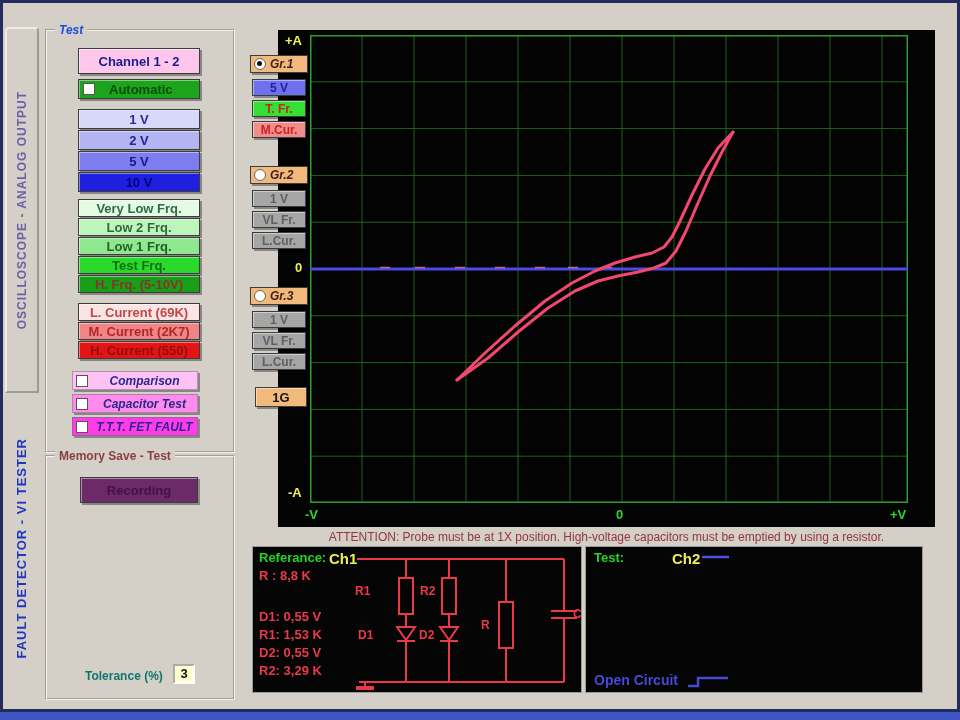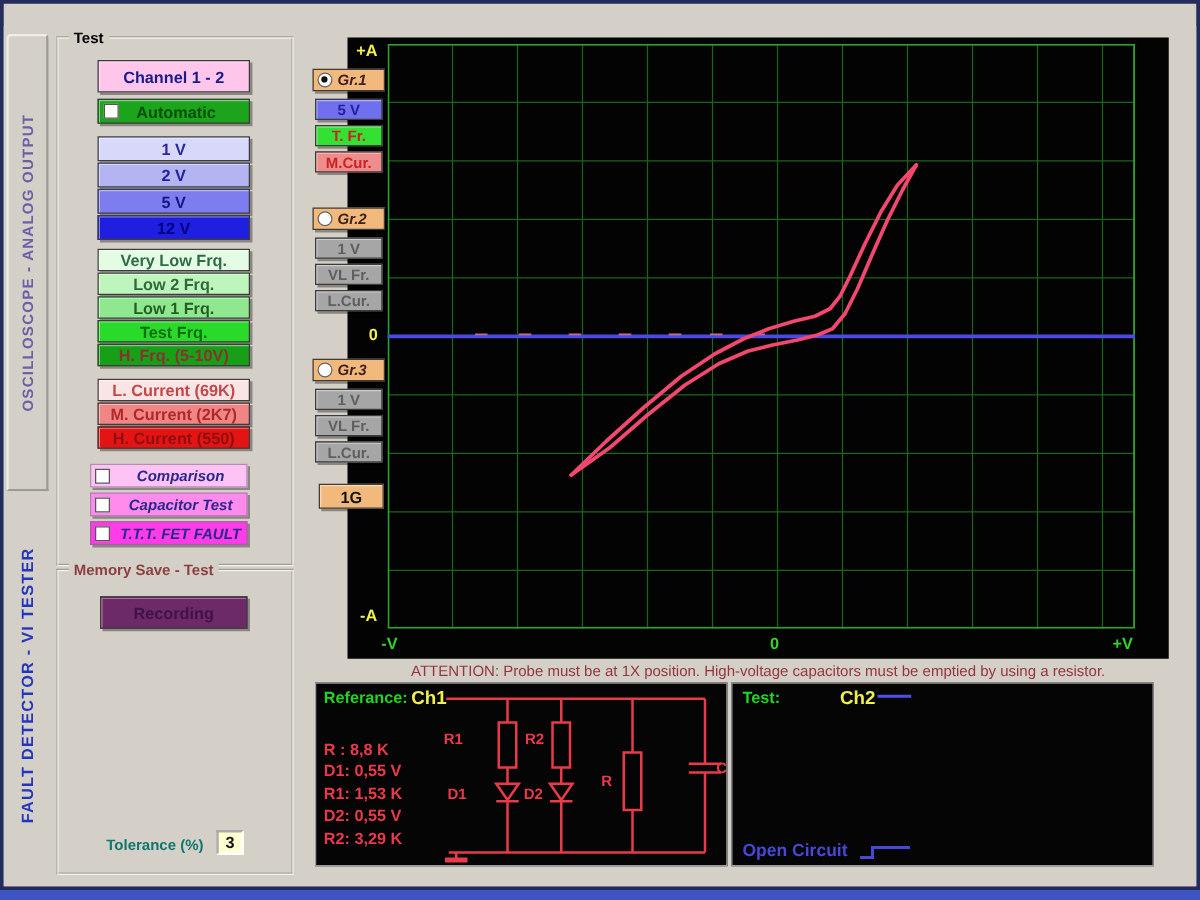--- a/index.html
+++ b/index.html
@@ -15,21 +15,21 @@
   .content{position:absolute;left:0;top:18px;width:954px;height:688px;background:#d4d0c8;}
   
   .vtab-top{position:absolute;left:2px;top:6px;width:30px;height:362px;border:2px outset #f0ede6;border-radius:4px 4px 0 0;background:#d4d0c8;display:flex;align-items:center;justify-content:center;}
   .vtext{writing-mode:vertical-rl;transform:rotate(180deg);white-space:nowrap;}
   .vtab-top .vtext{color:#6c5fa8;font-size:12px;font-weight:bold;letter-spacing:1px;}
   .vtab-bottom{position:absolute;left:2px;top:372px;width:32px;height:310px;display:flex;align-items:center;justify-content:center;}
   .vtab-bottom .vtext{color:#2336bd;font-size:13px;font-weight:bold;letter-spacing:1px;}
   
   .groupbox{position:absolute;border:2px groove #f5f2ea;box-sizing:border-box;}
   .groupbox-label{position:absolute;top:-8px;left:8px;background:#d4d0c8;padding:0 4px;font-size:12px;font-weight:bold;}
-  .lbl-test{color:#000000;}
+  .lbl-test{color:#1d4ed8;font-style:italic;}
   .lbl-mem{color:#8b3f3f;}
   
   .cbtn{position:absolute;border:1px solid #3c3c3c;box-shadow:2px 2px 0 rgba(0,0,0,.35),inset 1px 1px 0 rgba(255,255,255,.45);display:flex;align-items:center;justify-content:center;font-size:13px;font-weight:bold;box-sizing:border-box;cursor:default;}
   .cb{width:12px;height:12px;background:#fff;border:1px solid #555;box-sizing:border-box;flex:none;}
   .radio{width:12px;height:12px;background:#fff;border:1px solid #666;border-radius:50%;box-sizing:border-box;position:relative;flex:none;}
   .radio.selected::after{content:"";position:absolute;left:2px;top:2px;width:5px;height:5px;background:#111;border-radius:50%;}
   .chiprow{position:absolute;display:flex;align-items:center;gap:4px;padding-left:3px;border:1px solid #3c3c3c;box-shadow:2px 2px 0 rgba(0,0,0,.35);box-sizing:border-box;font-size:12px;font-weight:bold;font-style:italic;}
   
   .scope-panel{position:absolute;left:275px;top:9px;width:657px;height:497px;background:#030303;}
   .grid-wrap{position:absolute;left:32px;top:5px;width:598px;height:468px;}
@@ -73,21 +73,21 @@
     <div class="cbtn" style="left:75px;top:88px;width:122px;height:20px;background:#d8d8fa;color:#2a2a9a;">
         <span>1 V</span>
       </div>
     <div class="cbtn" style="left:75px;top:109px;width:122px;height:20px;background:#b4b4f2;color:#22229a;">
         <span>2 V</span>
       </div>
     <div class="cbtn" style="left:75px;top:130px;width:122px;height:20px;background:#7d7df0;color:#16168c;">
         <span>5 V</span>
       </div>
     <div class="cbtn" style="left:75px;top:151px;width:122px;height:20px;background:#1f1fe0;color:#000080;">
-        <span>12 V</span>
+        <span>10 V</span>
       </div>
     <div class="cbtn" style="left:75px;top:178px;width:122px;height:18px;background:#e4fce4;color:#2f6a4a;">
         <span>Very Low Frq.</span>
       </div>
     <div class="cbtn" style="left:75px;top:197px;width:122px;height:18px;background:#bdf5bd;color:#2f6a3a;">
         <span>Low 2 Frq.</span>
       </div>
     <div class="cbtn" style="left:75px;top:216px;width:122px;height:18px;background:#8fe88f;color:#235f23;">
         <span>Low 1 Frq.</span>
       </div>
@@ -216,21 +216,21 @@
 
     <div class="cbtn" style="left:252px;top:366px;width:52px;height:20px;background:#f2b97c;color:#151515;">
         <span>1G</span>
       </div>
 
     <div class="attention">ATTENTION: Probe must be at 1X position. High-voltage capacitors must be emptied by using a resistor.</div>
 
     <div class="blackpanel" style="left:249px;width:330px;">
       <span class="pos rp-green" style="left:6px;top:3px;">Referance:</span>
       <span class="pos rp-yellow" style="left:76px;top:3px;">Ch1</span>
-      <span class="pos rp-red" style="left:6px;top:21px;margin-top:24px;">R : 8,8 K</span>
+      <span class="pos rp-red" style="left:6px;top:21px;">R : 8,8 K</span>
       <span class="pos rp-red" style="left:6px;top:62px;">D1: 0,55 V</span>
       <span class="pos rp-red" style="left:6px;top:80px;">R1: 1,53 K</span>
       <span class="pos rp-red" style="left:6px;top:98px;">D2: 0,55 V</span>
       <span class="pos rp-red" style="left:6px;top:116px;">R2: 3,29 K</span>
       <svg class="pos" style="left:0;top:0;" width="330" height="147">
         <g stroke="#ea3a4a" stroke-width="2" fill="none">
           <path d="M104,12 H311"></path>
           <path d="M106,135 H311"></path>
           <path d="M153,12 V31 M153,67 V80 M153,94 V135"></path>
           <rect x="146" y="31" width="14" height="36"></rect>

